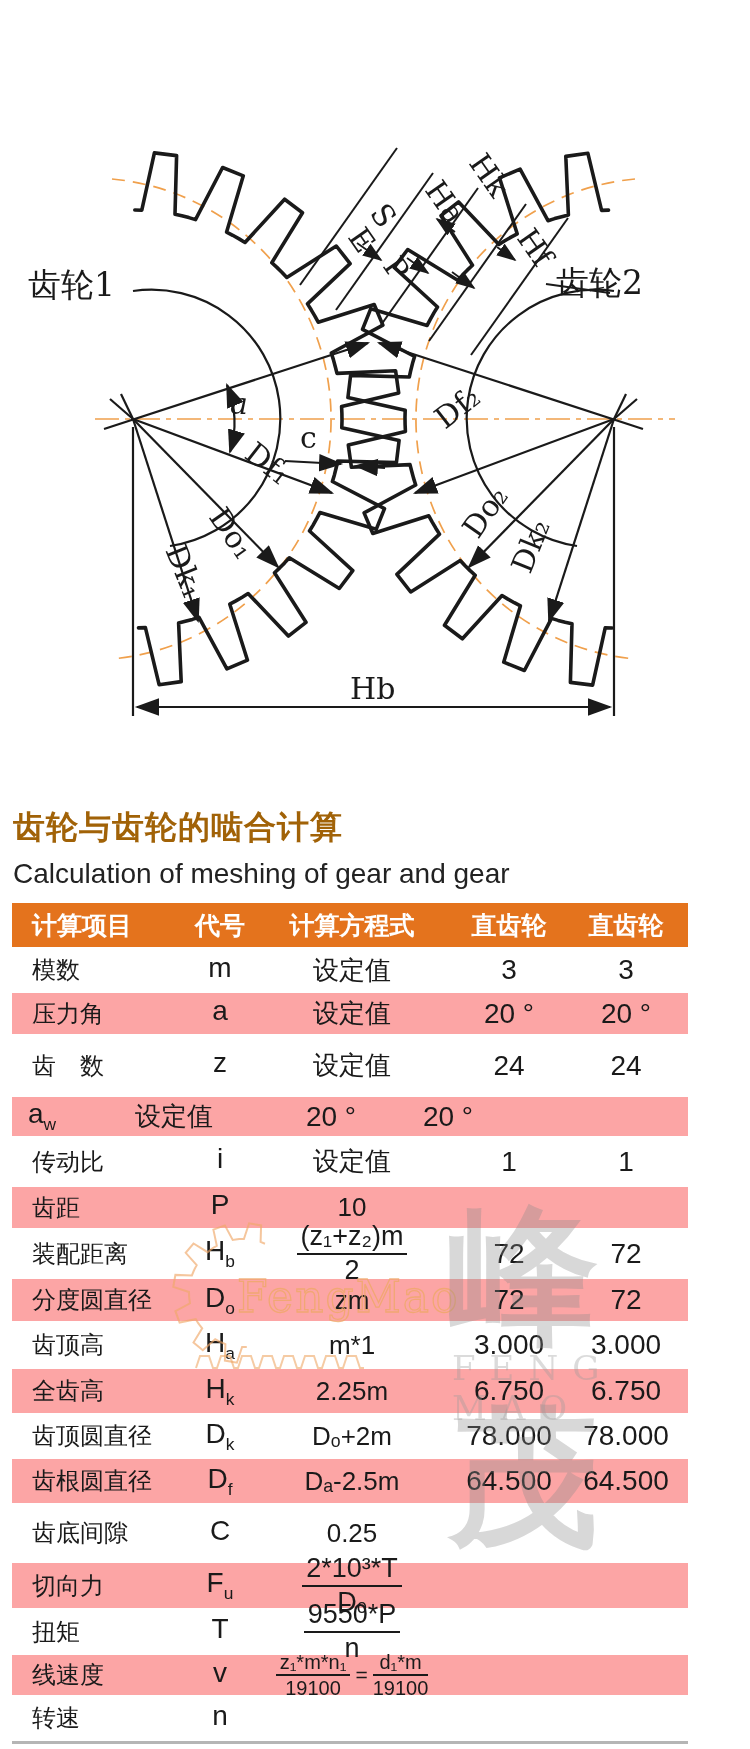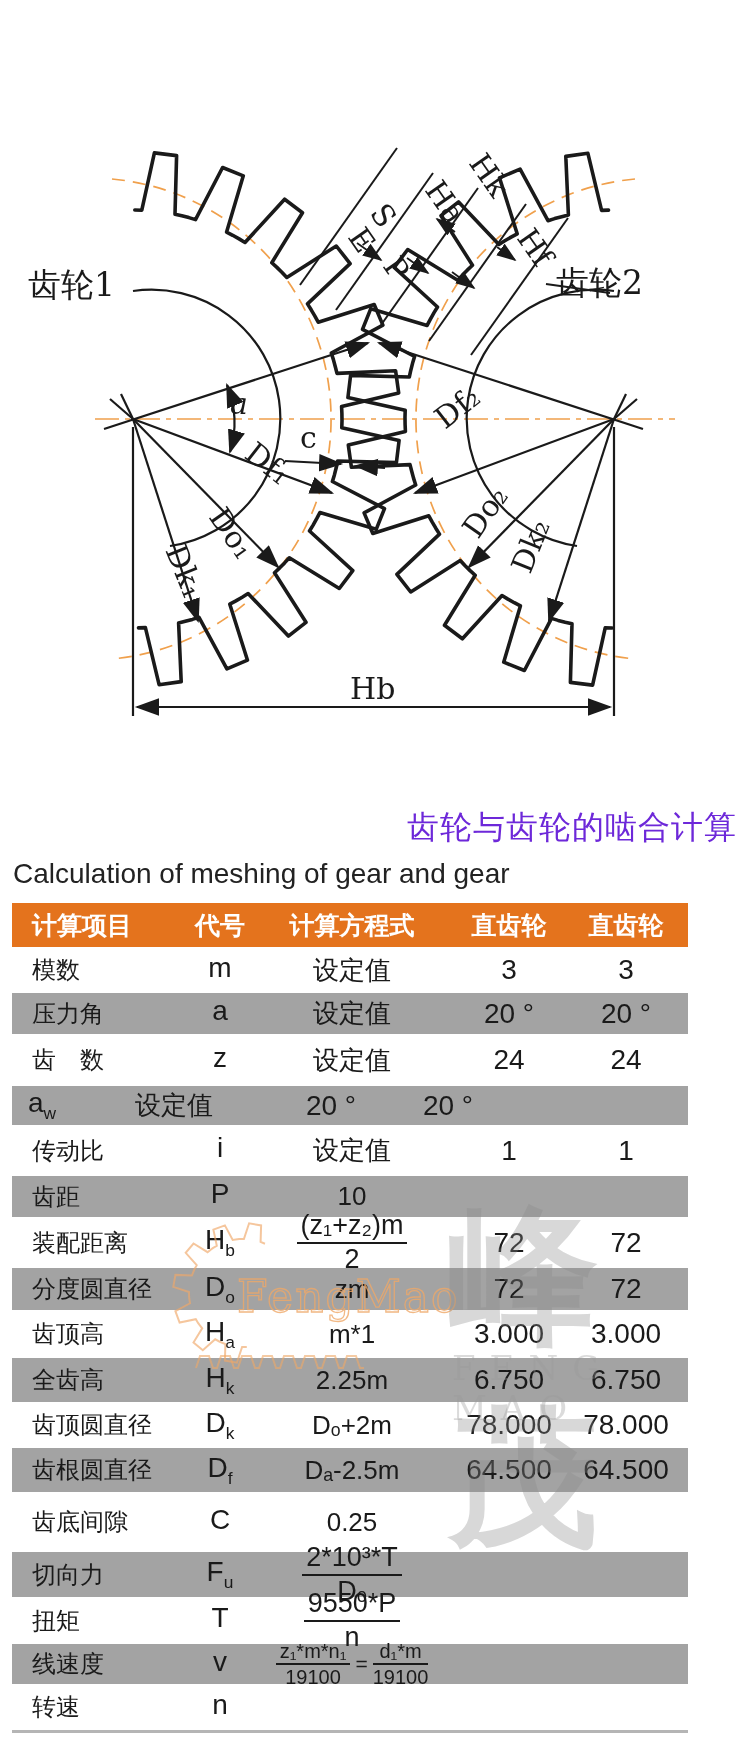--- a/index.html
+++ b/index.html
@@ -4,26 +4,26 @@
 <style>
   html,body{margin:0;padding:0;background:#fff;}
   body{width:750px;height:1749px;position:relative;overflow:hidden;
        font-family:"Liberation Sans","DejaVu Sans",sans-serif;color:#1a1a1a;}
   
   #diagram{position:absolute;left:0;top:0;}
   .dim-label{font-family:"DejaVu Serif","Liberation Serif",serif;font-size:30px;fill:#1a1a1a;}
   .gear-label{font-size:33px;fill:#1a1a1a;font-family:"DejaVu Serif","Liberation Serif",serif;}
   
   .title-block{position:absolute;left:13px;top:806px;width:724px;}
-  .title-zh{font-size:32px;font-weight:normal;color:#6d28d9;letter-spacing:1px;text-align:right;}
+  .title-zh{font-size:32px;font-weight:bold;color:#a16207;letter-spacing:1px;}
   .title-en{font-size:28px;color:#222;margin-top:8px;}
   
   .gear-table{position:absolute;left:12px;top:903px;width:676px;font-size:24px;}
   .tr{display:flex;align-items:center;}
-  .tr.alt{background:#a3a3a3;}
+  .tr.alt{background:#fca5a5;}
   .tr.head{background:#E4731D;color:#fff;font-weight:bold;font-size:25px;justify-content:center;}
   .c1{width:178px;padding-left:20px;box-sizing:border-box;font-size:24px;}
   .c2{width:60px;text-align:center;font-size:28px;}
   .c3{width:204px;text-align:center;font-size:26px;white-space:nowrap;overflow:visible;}
   .c4{width:110px;text-align:center;font-size:28px;}
   .c5{width:124px;text-align:center;font-size:28px;}
   .tr.head .c1{font-size:25px;}
   .tr.head .c2,.tr.head .c3,.tr.head .c4,.tr.head .c5{font-size:25px;}
   sub{font-size:0.62em;}
   .frac{display:inline-block;vertical-align:middle;text-align:center;font-size:27px;line-height:1.1;}
@@ -152,21 +152,21 @@
   </div>
 
   <div class="tr alt" style="height:41px">
     <div class="c1">压力角</div>
     <div class="c2"><span>a</span><sub></sub></div>
     <div class="c3">设定值</div>
     <div class="c4">20 °</div>
     <div class="c5">20 °</div>
   </div>
 
-  <div class="tr" style="height:52px">
+  <div class="tr" style="height:63px">
     <div class="c1">齿　数</div>
     <div class="c2"><span>z</span><sub></sub></div>
     <div class="c3">设定值</div>
     <div class="c4">24</div>
     <div class="c5">24</div>
   </div>
 
   <div class="tr alt" style="height:39px">
     <div class="c2"><span>a</span><sub>w</sub></div>
     <div class="c3">设定值</div>

